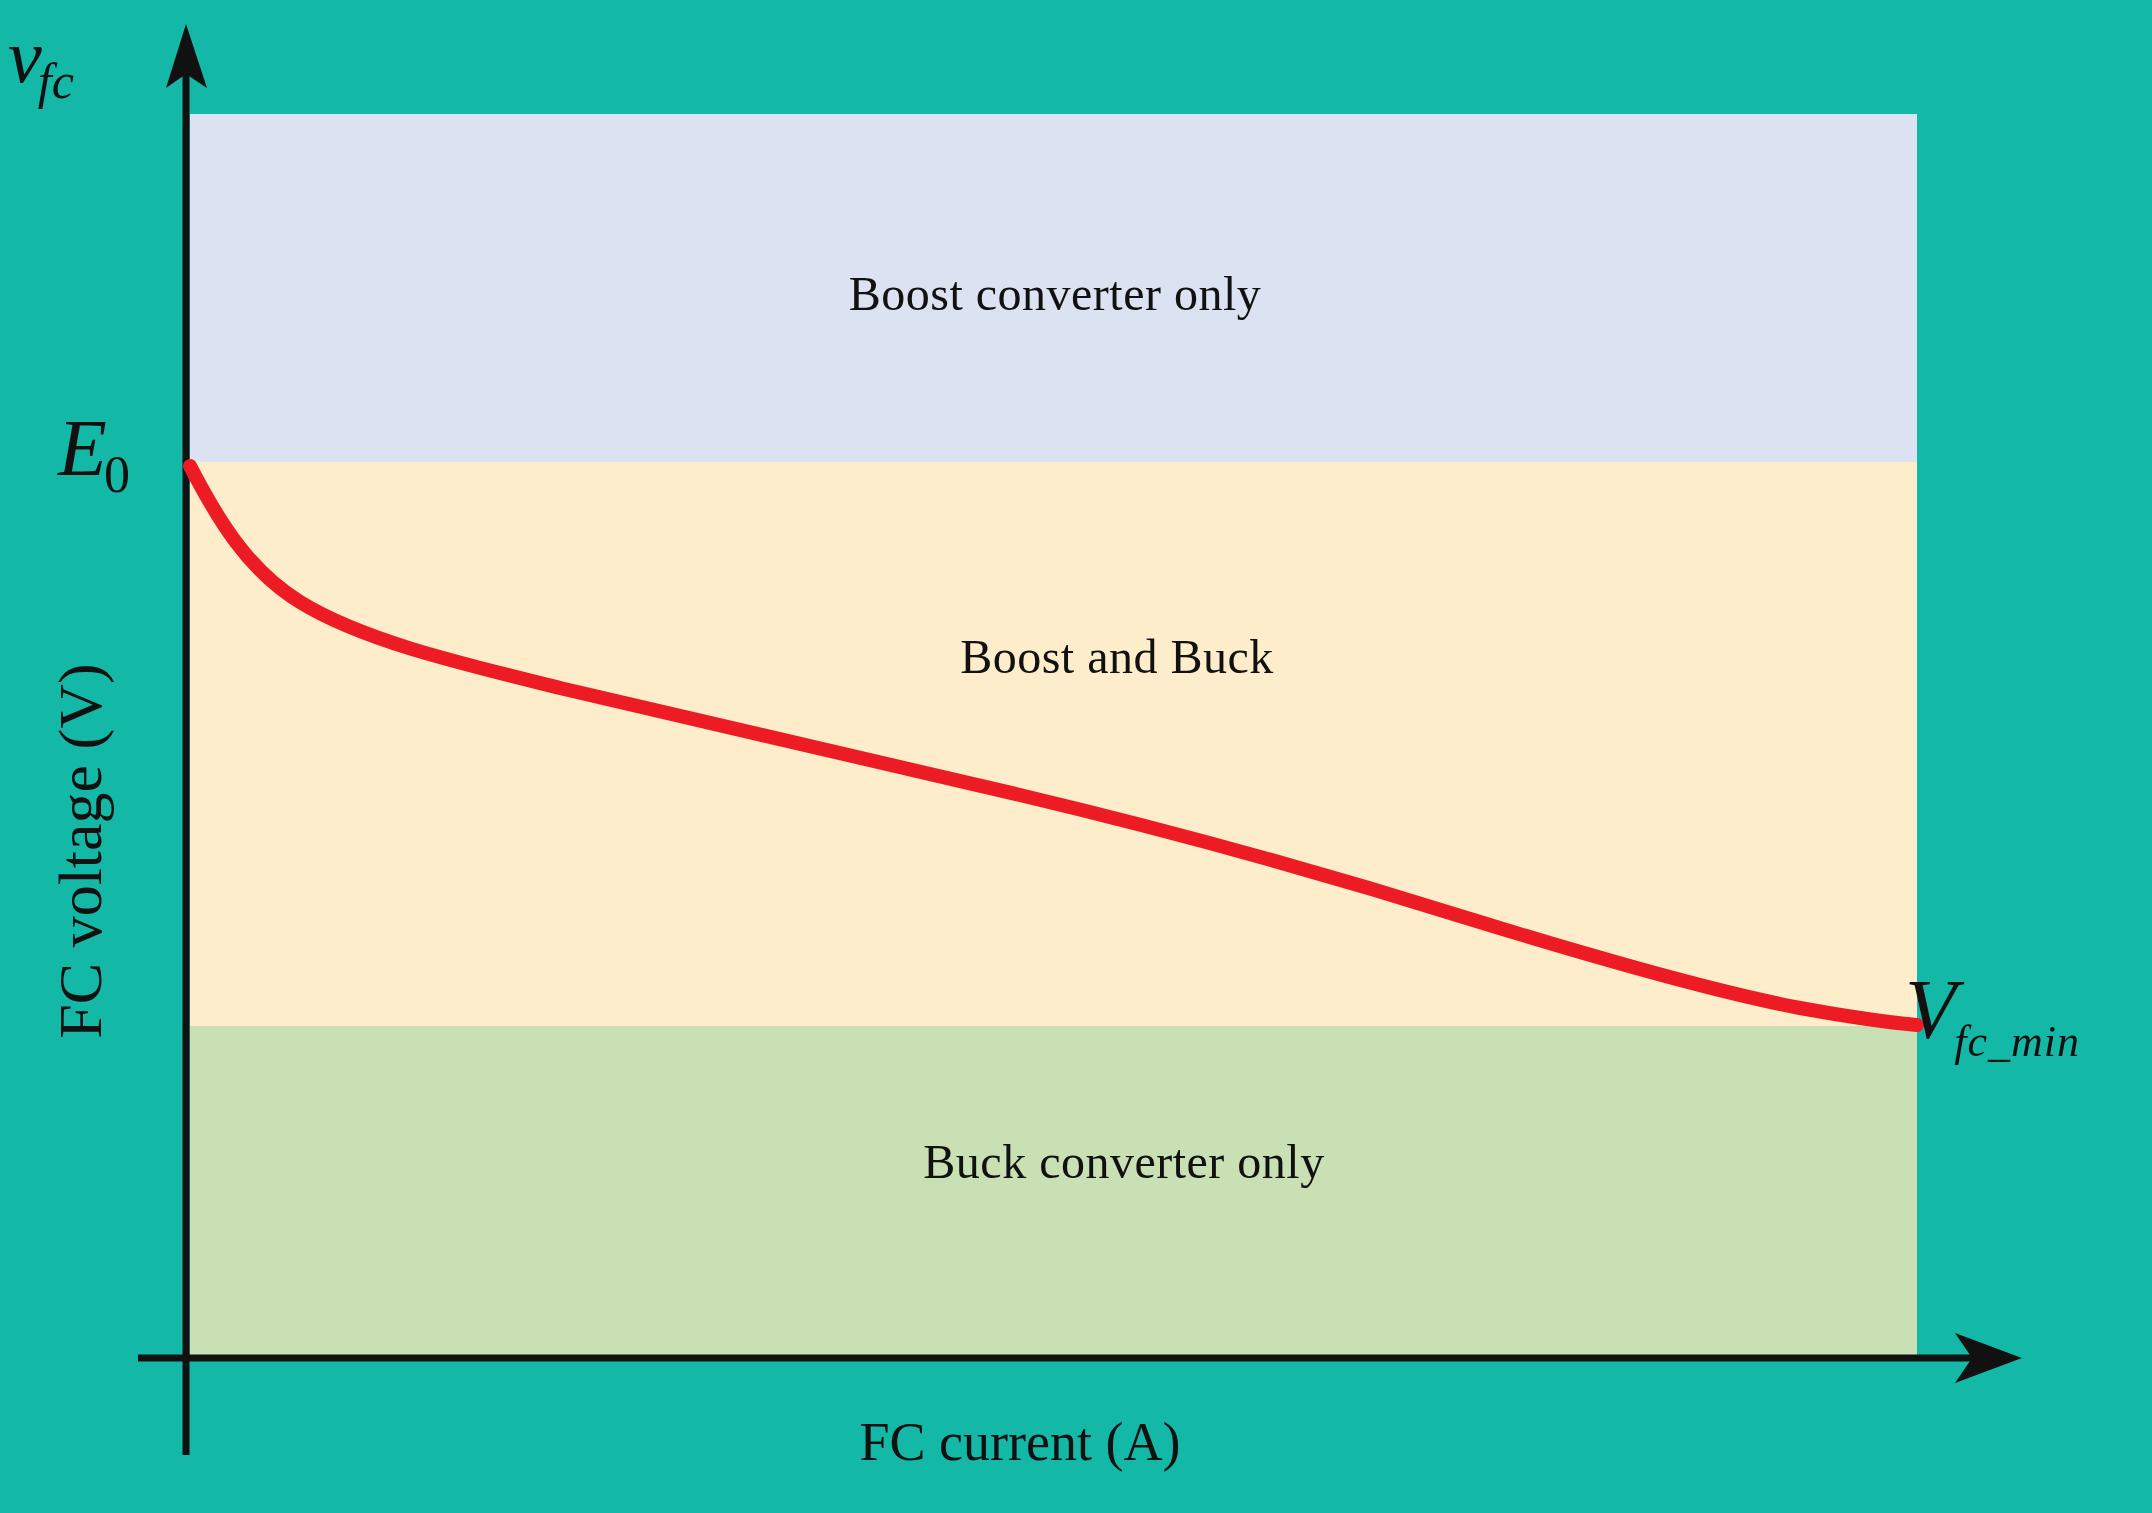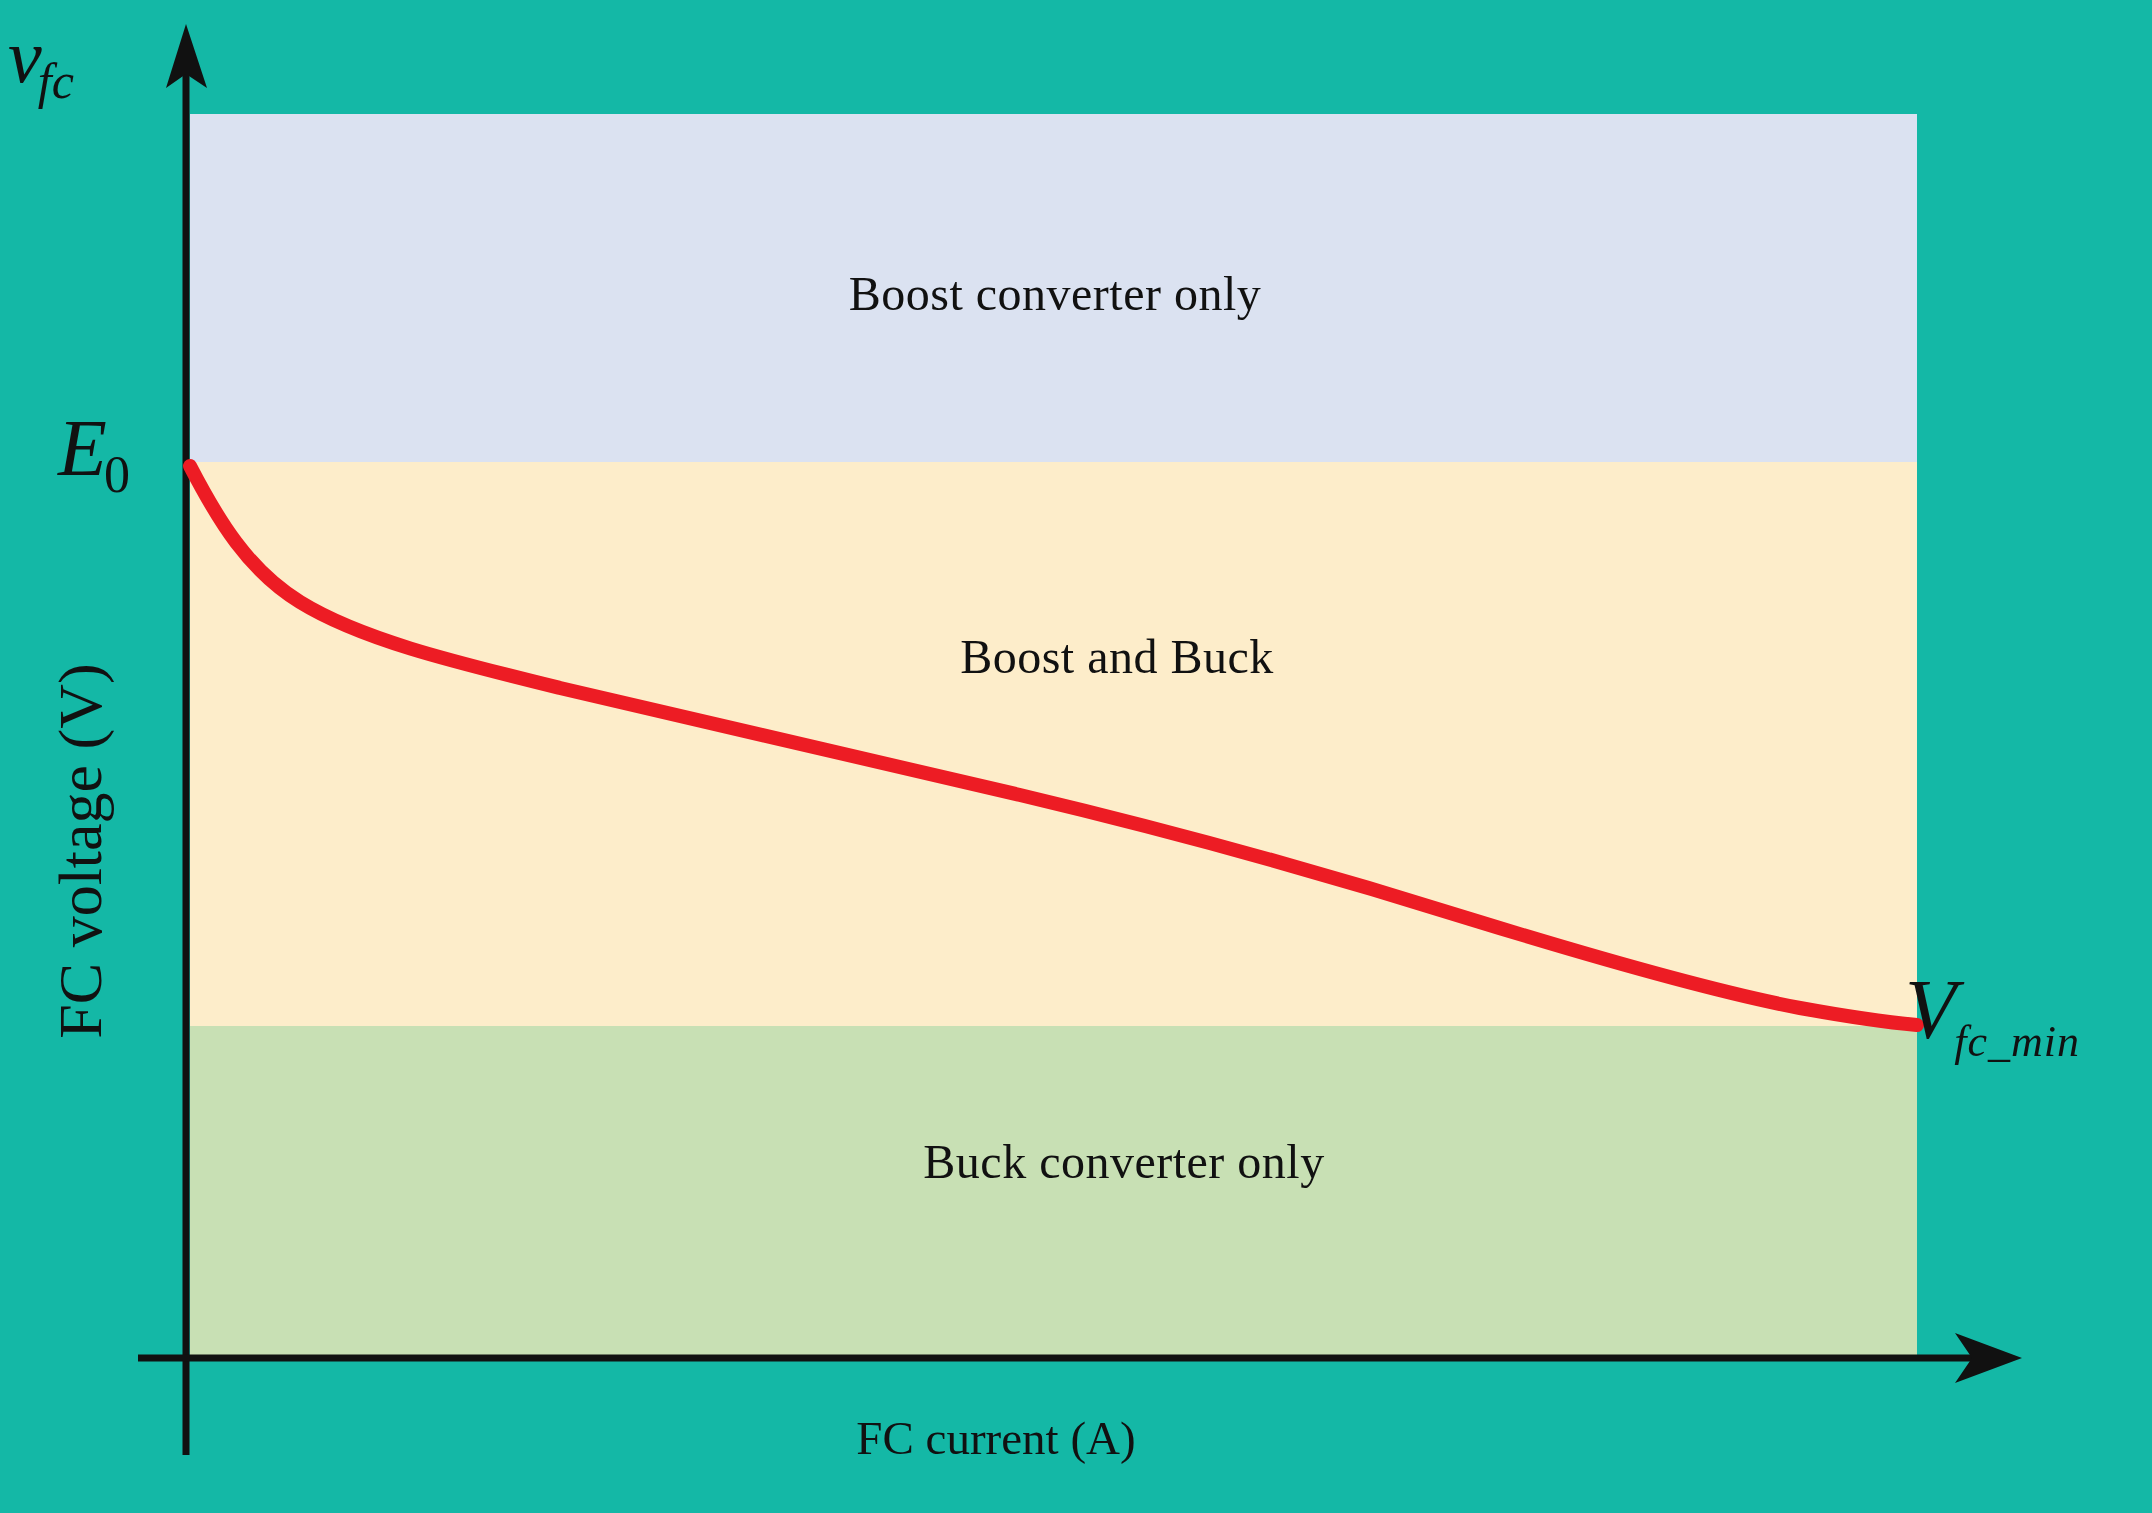--- a/index.html
+++ b/index.html
@@ -59,23 +59,23 @@
     left: 1117px;
     top: 633px;
   }
   #region-label-buck {
     left: 1124px;
     top: 1138px;
   }
 
   
   #x-axis-title {
-    left: 996px;
+    left: 1020px;
     top: 1415px;
-    font-size: 47px;
+    font-size: 54px;
     transform: translateX(-50%);
   }
 
   #y-axis-title {
     left: -180px;
     top: 820px;
     width: 520px;
     font-size: 62px;
     text-align: center;
     transform: rotate(-90deg);

